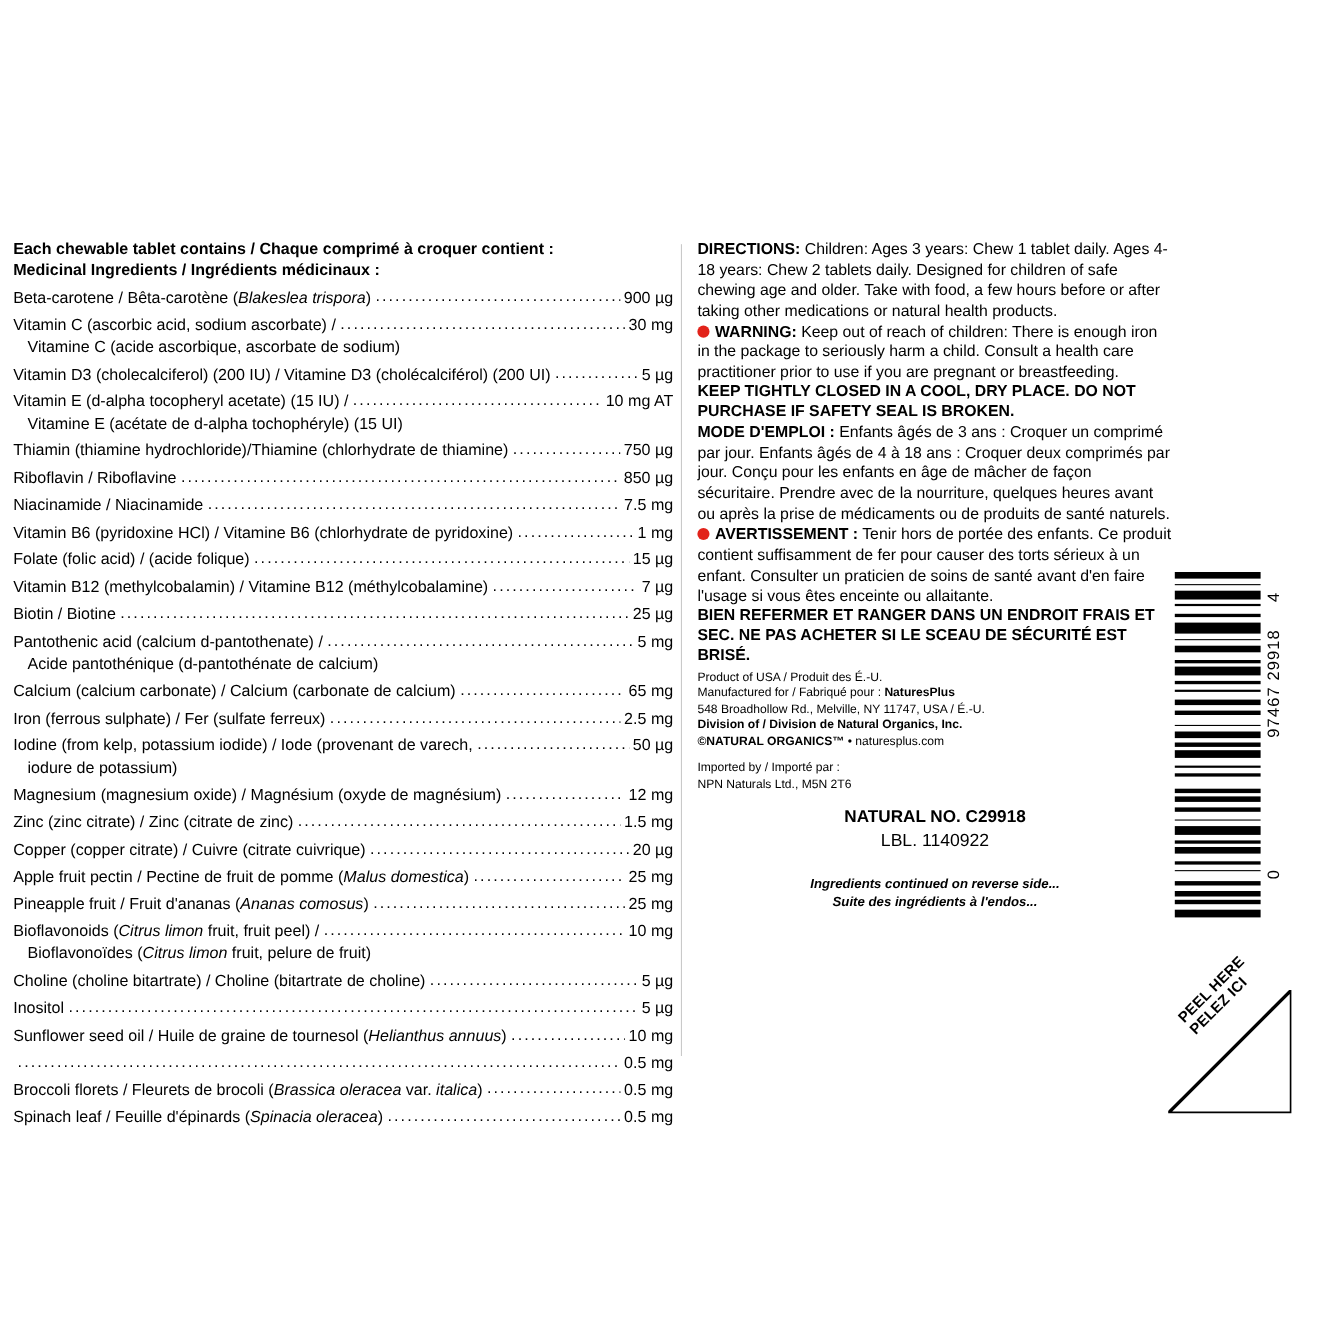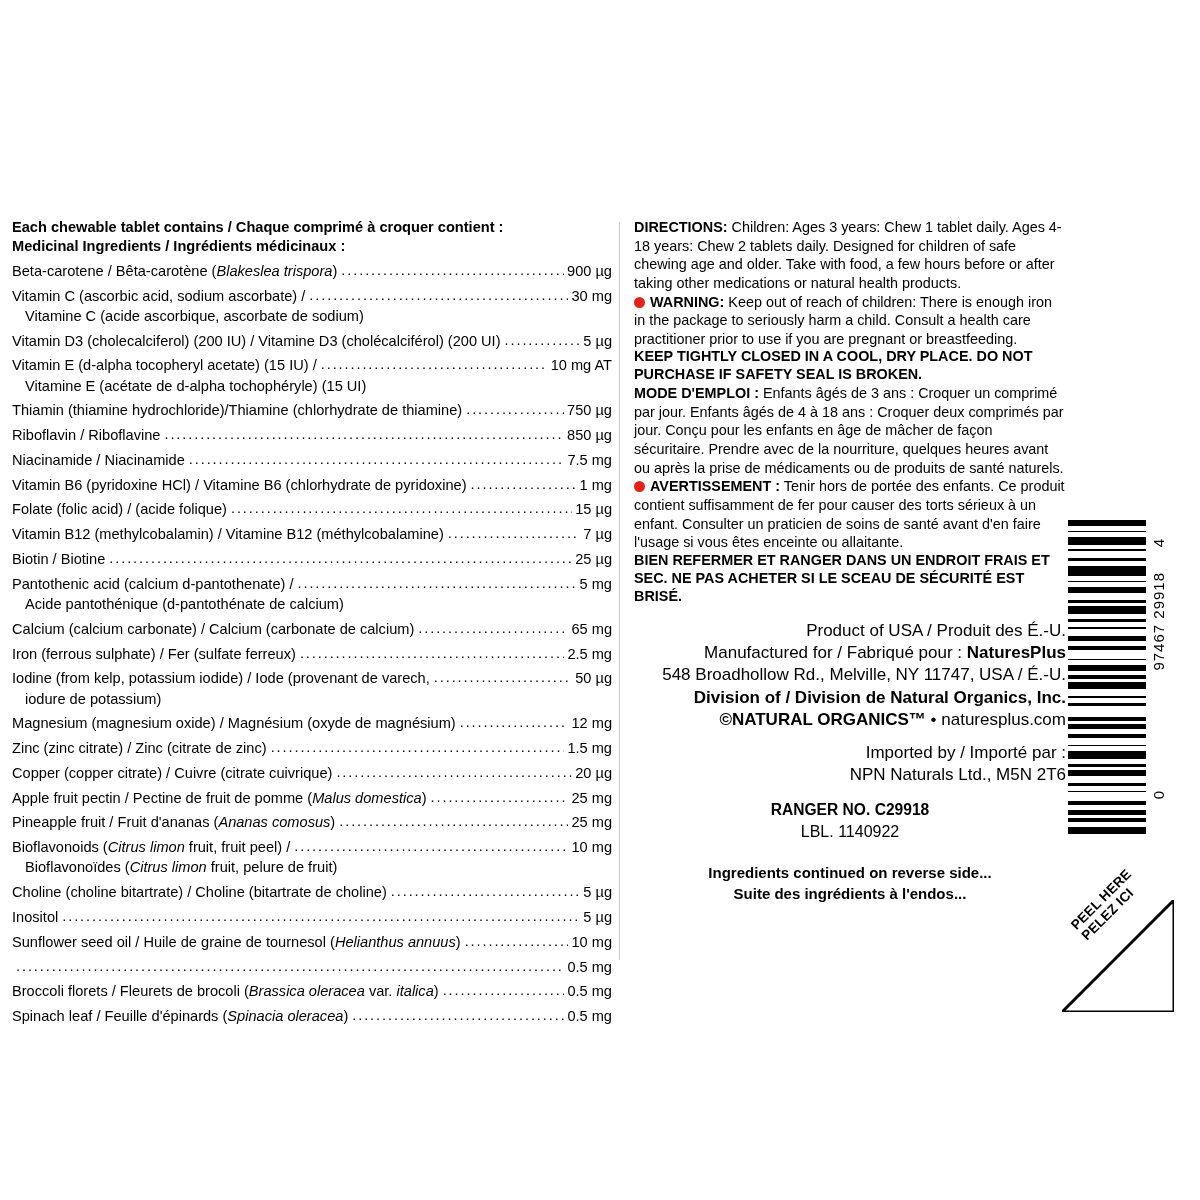--- a/index.html
+++ b/index.html
@@ -94,41 +94,42 @@
     margin-right: 5px;
     position: relative;
     top: 1px;
   }
   .caps-bold {
     font-weight: bold;
     line-height: 1.24;
   }
 
   .addr {
-    text-align: right;
-    margin-top: 14px;
-    font-size: 17px;
+    text-align: left;
+    margin-top: 3px;
+    font-size: 11px;
     line-height: 1.32;
   }
   .addr .bold { font-weight: bold; }
   .prodno {
     text-align: center;
     font-weight: bold;
     font-size: 15.6px;
     margin-top: 13px;
   }
   .lbl {
     text-align: center;
     font-size: 16px;
     margin-top: 2px;
   }
   .cont-note {
     text-align: center;
+    font-style: italic;
     font-weight: bold;
-    font-size: 15px;
+    font-size: 12px;
     margin-top: 19px;
     line-height: 1.42;
   }
 
   
   .barcode-wrap {
     position: absolute;
     left: 1068px;
     top: 520px;
     width: 96px;
@@ -373,21 +374,21 @@
       </div>
       <div>548 Broadhollow Rd., Melville, NY 11747, USA / É.-U.</div>
       <div class="bold">Division of / Division de Natural Organics, Inc.</div>
       <div>
         <span class="bold">©NATURAL ORGANICS™</span><span> • naturesplus.com</span>
       </div>
       <div style="margin-top:10px">Imported by / Importé par :</div>
       <div>NPN Naturals Ltd., M5N 2T6</div>
     </div>
 
-    <div class="prodno">RANGER NO. C29918</div>
+    <div class="prodno">NATURAL NO. C29918</div>
     <div class="lbl">LBL. 1140922</div>
 
     <div class="cont-note">
       <div>Ingredients continued on reverse side...</div>
       <div>Suite des ingrédients à l'endos...</div>
     </div>
   </div>
 
   <div class="barcode-wrap">
     <div class="barcode" id="barcode-bars">

